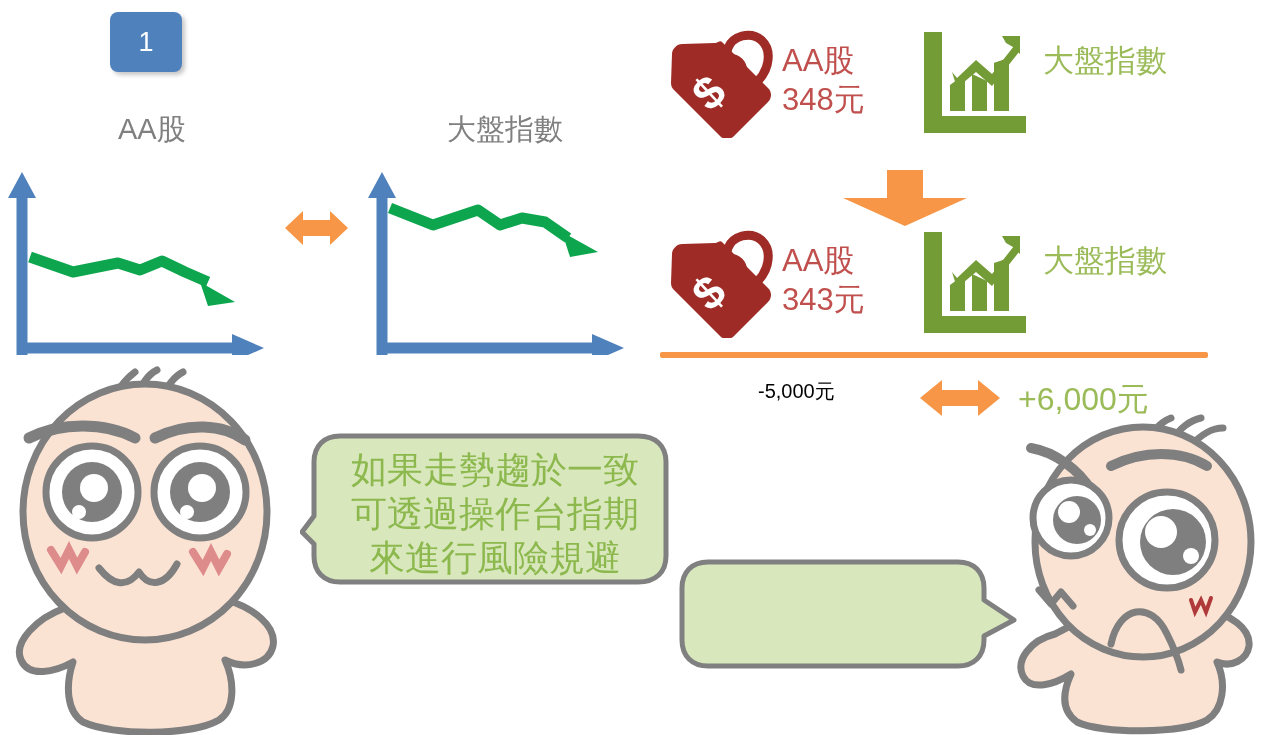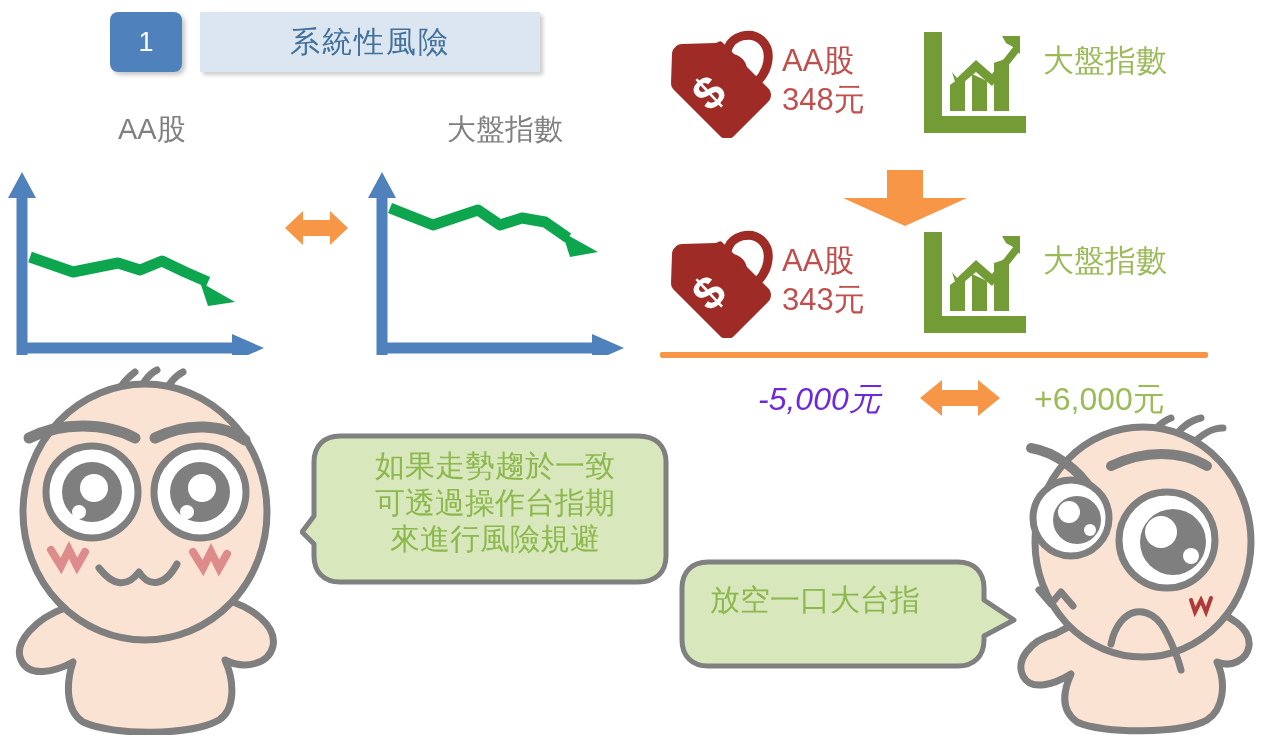--- a/index.html
+++ b/index.html
@@ -31,47 +31,44 @@
   .title-text{color:#41719C;font-size:30px;letter-spacing:2px;}
 
   
   .chart-label{position:absolute;color:#808080;font-size:29px;}
   #lbl-aa{left:118px;top:110px;}
   #lbl-index{left:447px;top:110px;}
 
   
   .val-red{color:#C0504D;font-size:31px;line-height:1.25;}
   .val-green{color:#9BBB59;font-size:31px;line-height:1.25;}
-  .sum-red{color:#6d28d9;font-size:32px;font-style:italic;}
-  .sum-green{color:#9BBB59;font-size:32px;margin-left:16px;}
+  .sum-red{color:#000000;font-size:20px;}
+  .sum-green{color:#9BBB59;font-size:32px;}
 
   .row-block{position:absolute;}
   .divider{
     position:absolute;left:660px;top:352px;width:548px;height:6px;
     background:#F79646;border-radius:2px;
   }
 
   
   .bubble-text{
-    position:absolute;color:#8CB84E;font-size:30px;line-height:1.22;
+    position:absolute;color:#8CB84E;font-size:36px;line-height:1.22;
     text-align:center;white-space:pre;
   }
   #bub1-text{left:345px;top:448px;width:300px;}
   #bub2-text{left:710px;top:582px;width:250px;text-align:left;}
 </style>
 </head>
 <body>
 
 <div class="stage">
 
   <div class="badge">
     <span>1</span>
-  </div>
-  <div class="title-box">
-    <span class="title-text">系統性風險</span>
   </div>
 
   <div class="chart-label" id="lbl-aa">AA股</div>
   <div class="chart-label" id="lbl-index">大盤指數</div>
 
   <svg style="position:absolute;left:0px;top:160px;" width="660" height="195">
 
     <g>
 
       <path d="M22,195 L22,32" stroke="#4F81BD" stroke-width="11" fill="none"></path>
@@ -258,15 +255,14 @@
 
     <g stroke="#B03A3A" stroke-width="4" fill="none" stroke-linecap="round">
       <path d="M196,188 L200,200 L206,188 L211,200 L216,186"></path>
     </g>
   </svg>
 
   <svg style="position:absolute;left:678px;top:558px;" width="340" height="112" viewBox="0 0 340 112">
     <path d="M30,4 L280,4 C296,4 306,14 306,30 L306,42 L336,62 L306,78 L306,82
              C306,98 296,108 280,108 L30,108 C14,108 4,98 4,82 L4,30 C4,14 14,4 30,4 Z" fill="#D8E8BC" stroke="#808080" stroke-width="5" stroke-linejoin="round"></path>
   </svg>
-  <div class="bubble-text" id="bub2-text">放空一口大台指</div>
 
 </div>
 
 </body></html>

